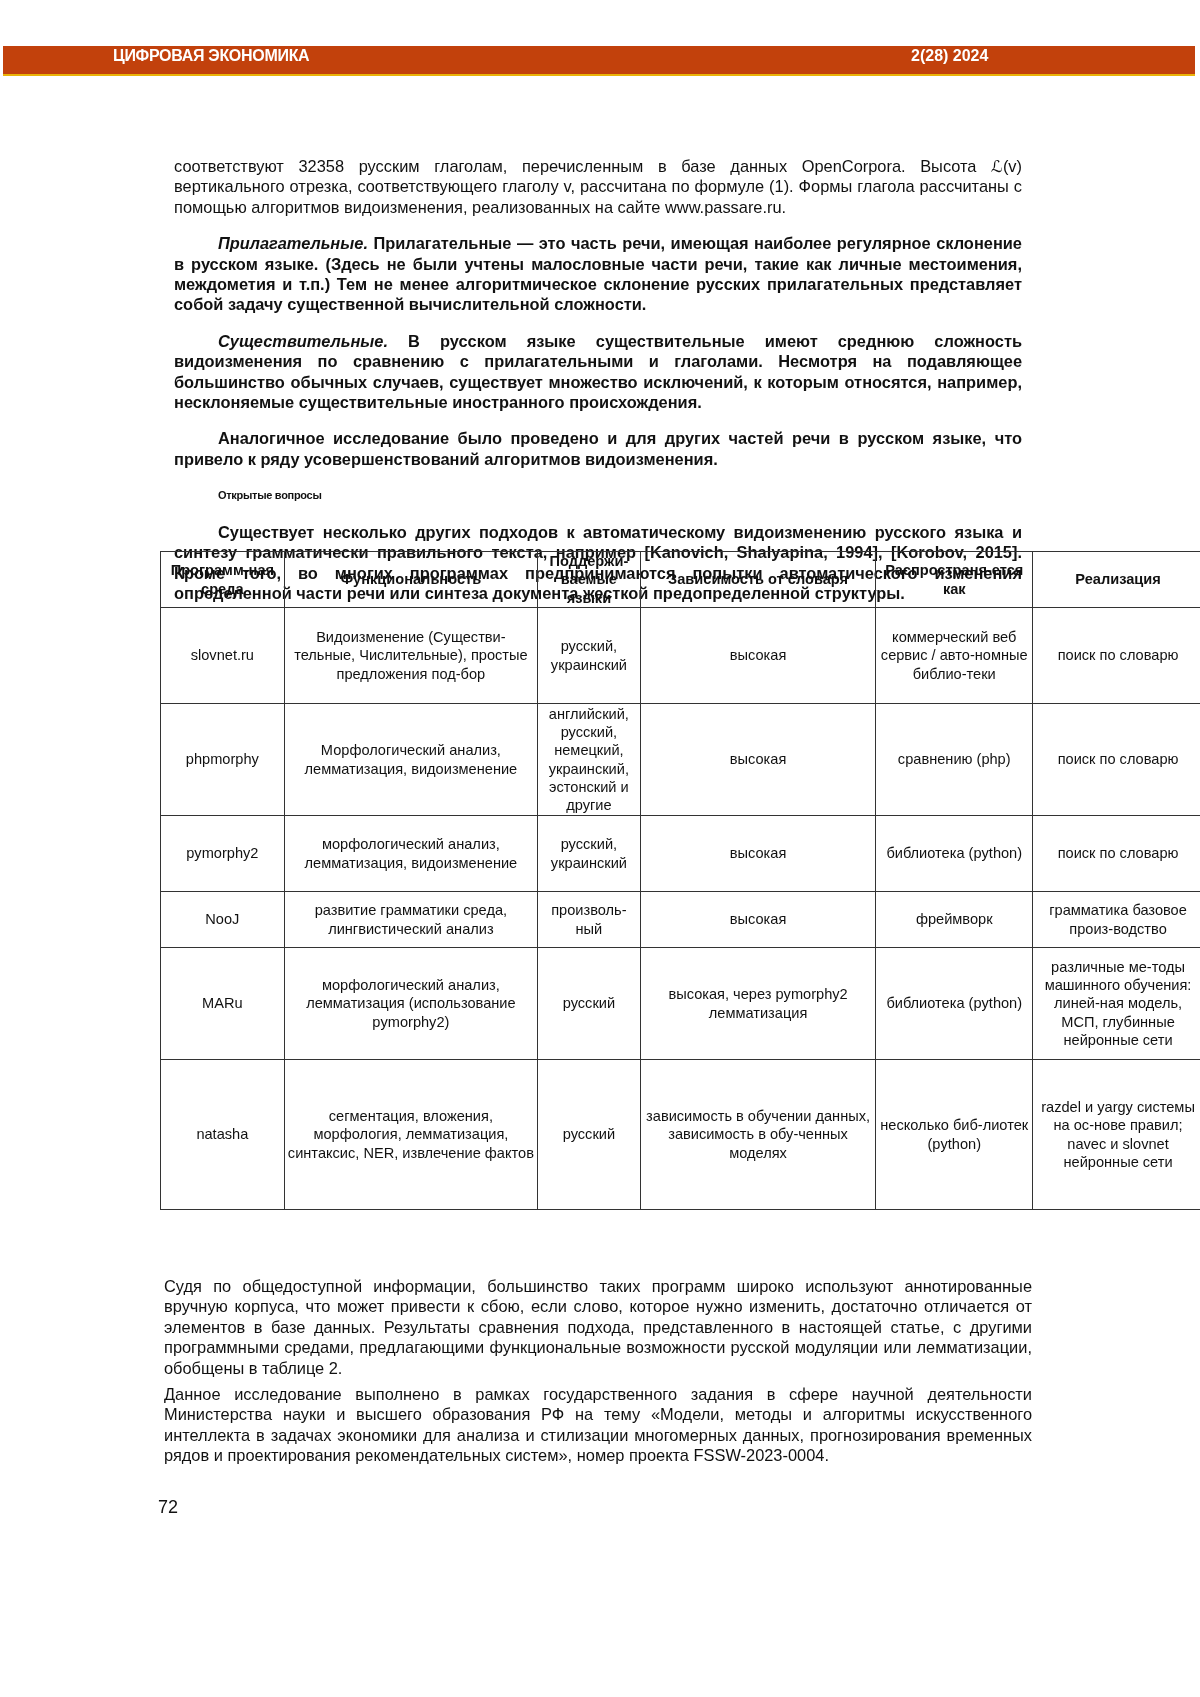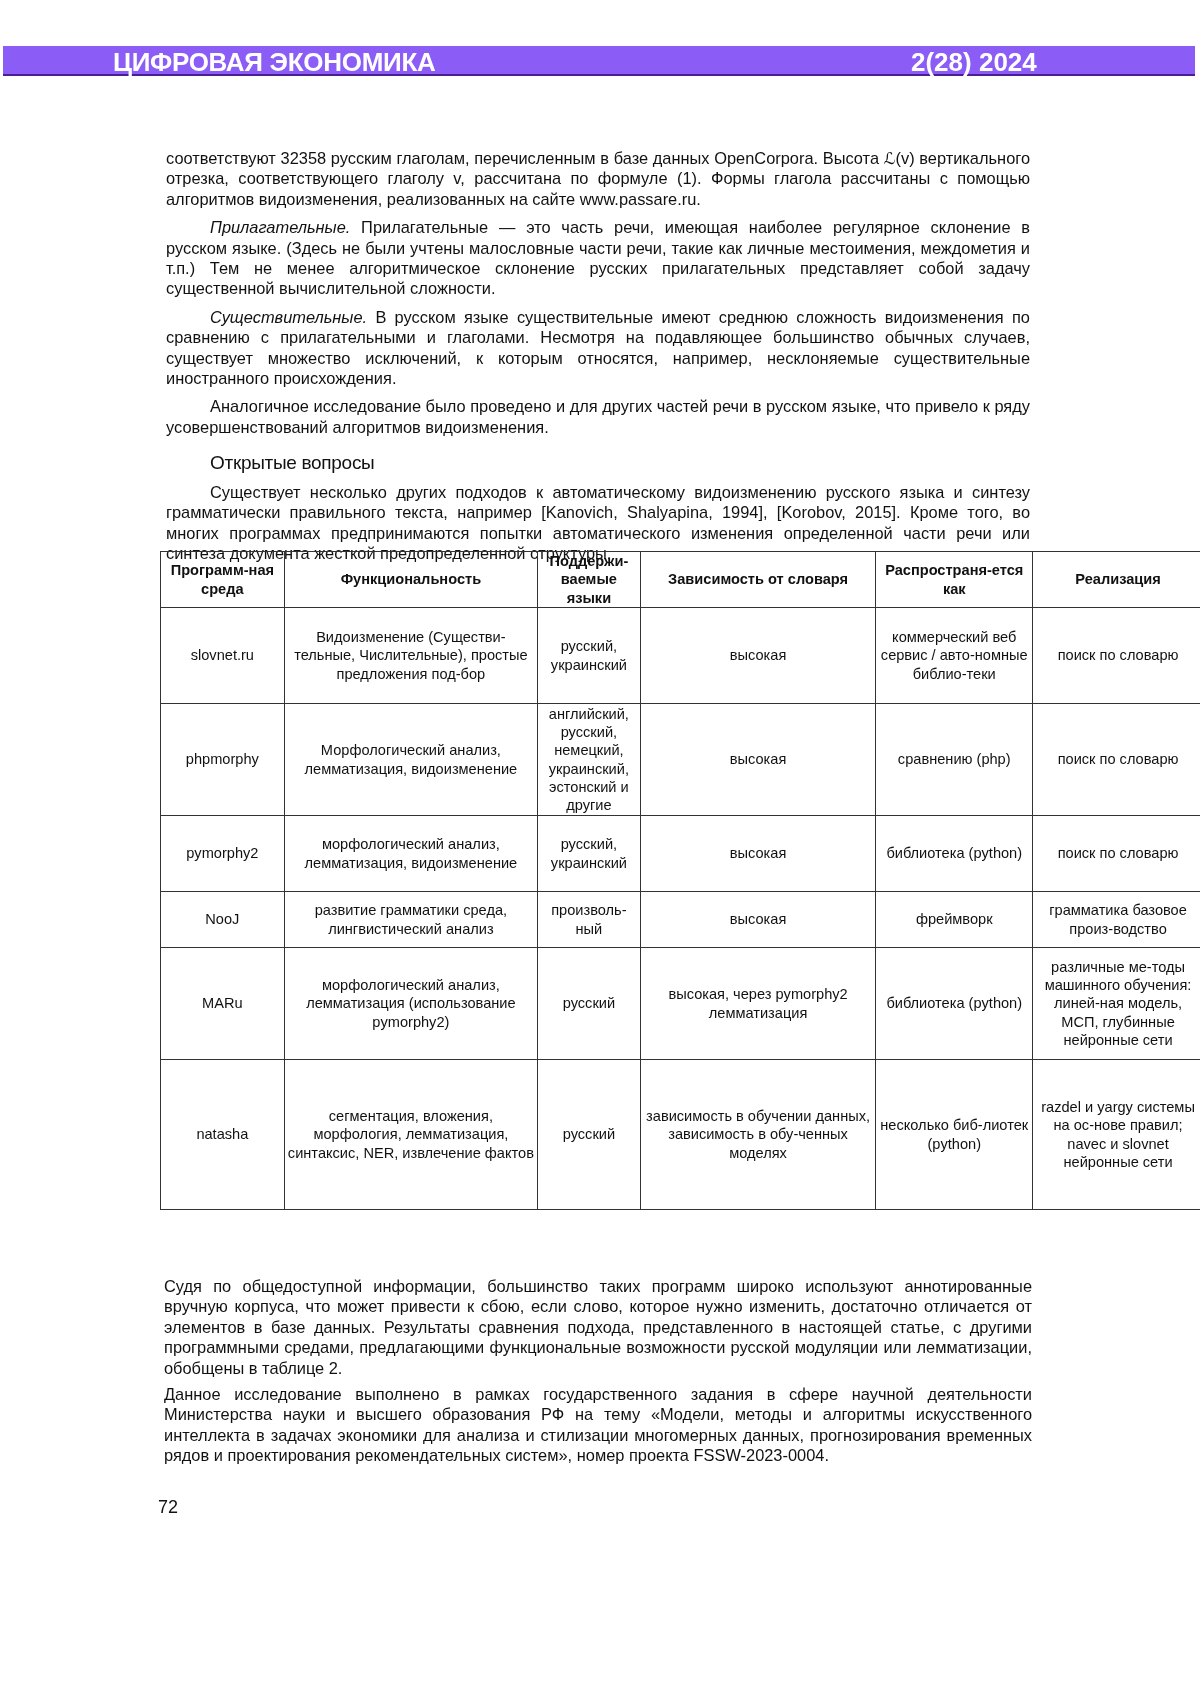--- a/index.html
+++ b/index.html
@@ -1,27 +1,27 @@
 <!DOCTYPE html>
 <html><head>
 <meta charset="utf-8">
 <style>
   html, body { margin: 0; padding: 0; background: #ffffff; }
   body { width: 1200px; height: 1697px; position: relative; overflow: hidden;
          font-family: "Liberation Sans", "DejaVu Sans", sans-serif; color: #111; }
   .header-bar { position: absolute; left: 3px; top: 46px; width: 1192px; height: 28px;
-                background: #8b5cf6; color: #fff; font-weight: bold; font-size: 26px;
-                border-bottom: 2px solid #4c1d95; }
+                background: #c2410c; color: #fff; font-weight: bold; font-size: 16px;
+                border-bottom: 2px solid #eab308; }
   .header-bar .journal { position: absolute; left: 110px; top: 1px; letter-spacing: -0.3px; }
   .header-bar .issue { position: absolute; left: 908px; top: 1px; }
   .content { position: absolute; left: 158px; top: 140px; width: 880px;
              font-size: 16.4px; line-height: 20.4px; text-align: justify; }
-  .content p { margin: 8px; }
-  .indent { text-indent: 44px; }
-  .section-title { font-weight: normal; margin-top: 16px !important; padding-left: 44px; font-size: 19px; letter-spacing: -0.3px; }
+  .content p { margin: 16px; }
+  .indent { text-indent: 44px; font-weight: bold; }
+  .section-title { font-weight: bold; margin-top: 16px !important; padding-left: 44px; font-size: 11px; letter-spacing: -0.3px; }
   .table-caption { font-weight: bold; padding-left: 44px; font-size: 17px; line-height: 20px; }
   table.cmp { position: absolute; left: 160px; top: 551px; width: 1044px;
               border-collapse: collapse; font-size: 14.6px; line-height: 18.2px; }
   table.cmp th, table.cmp td { border: 1.5px solid #333; text-align: center; vertical-align: middle;
                                padding: 0 3px; }
   table.cmp th { font-weight: bold; font-size: 14.6px; }
   .bottom { position: absolute; left: 158px; top: 1270px; width: 880px;
             font-size: 16.4px; line-height: 20.4px; text-align: justify; }
   .bottom p { margin: 6px; }
   .page-num { position: absolute; left: 158px; top: 1497px; font-size: 18px; }

